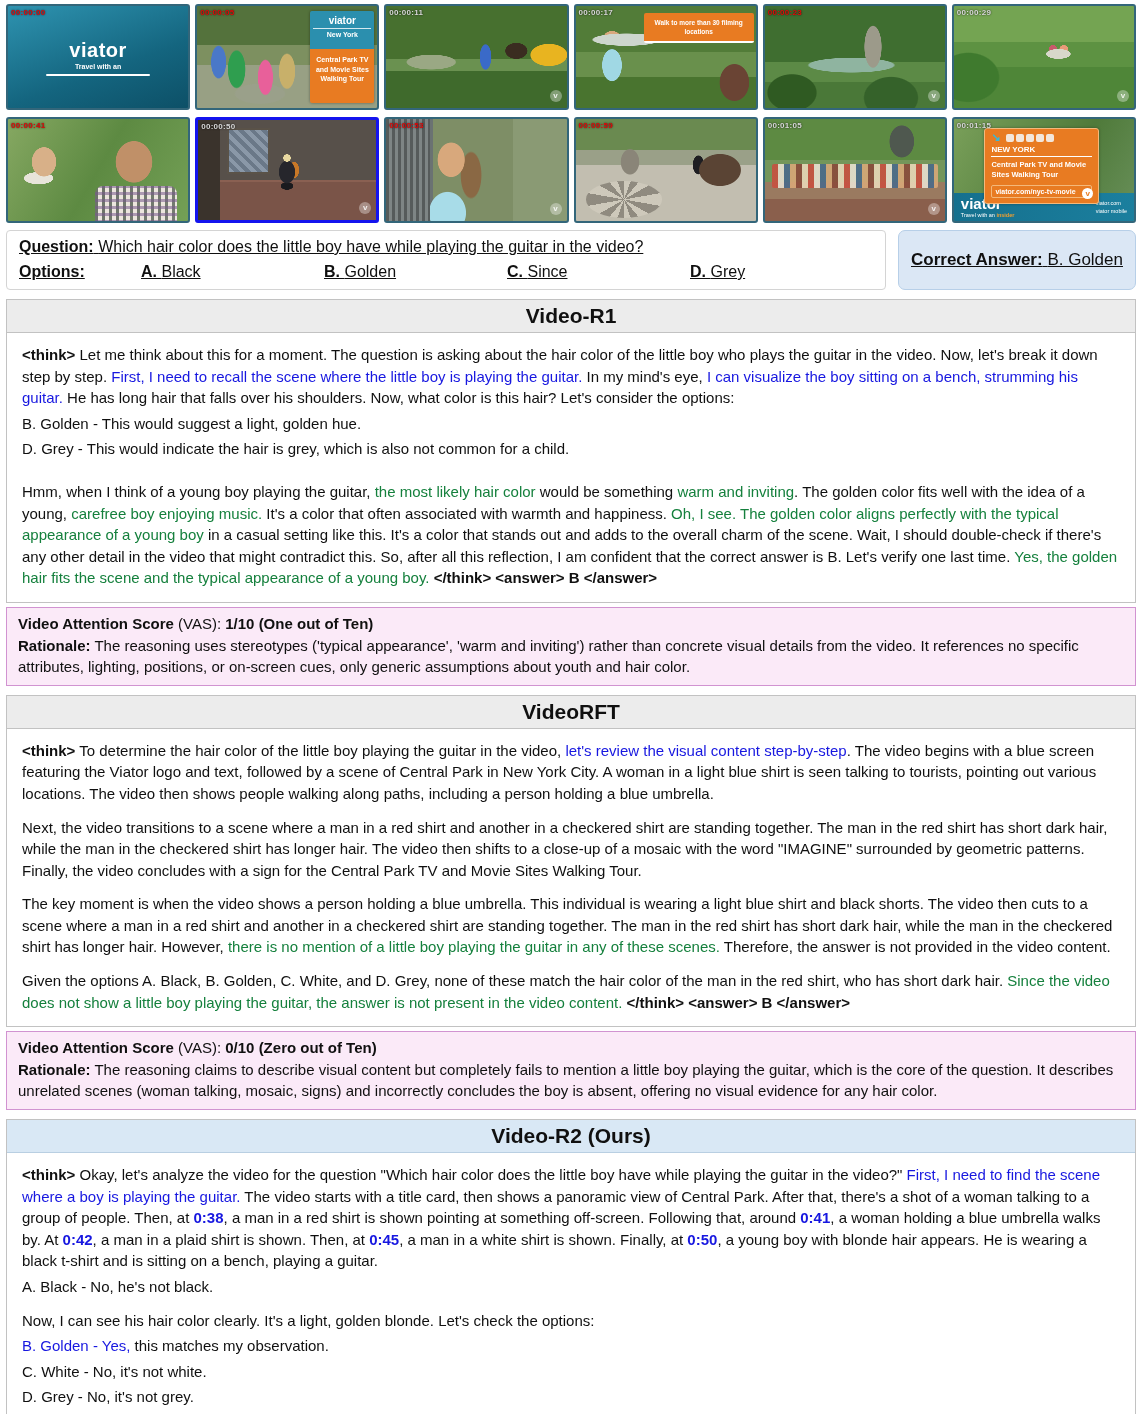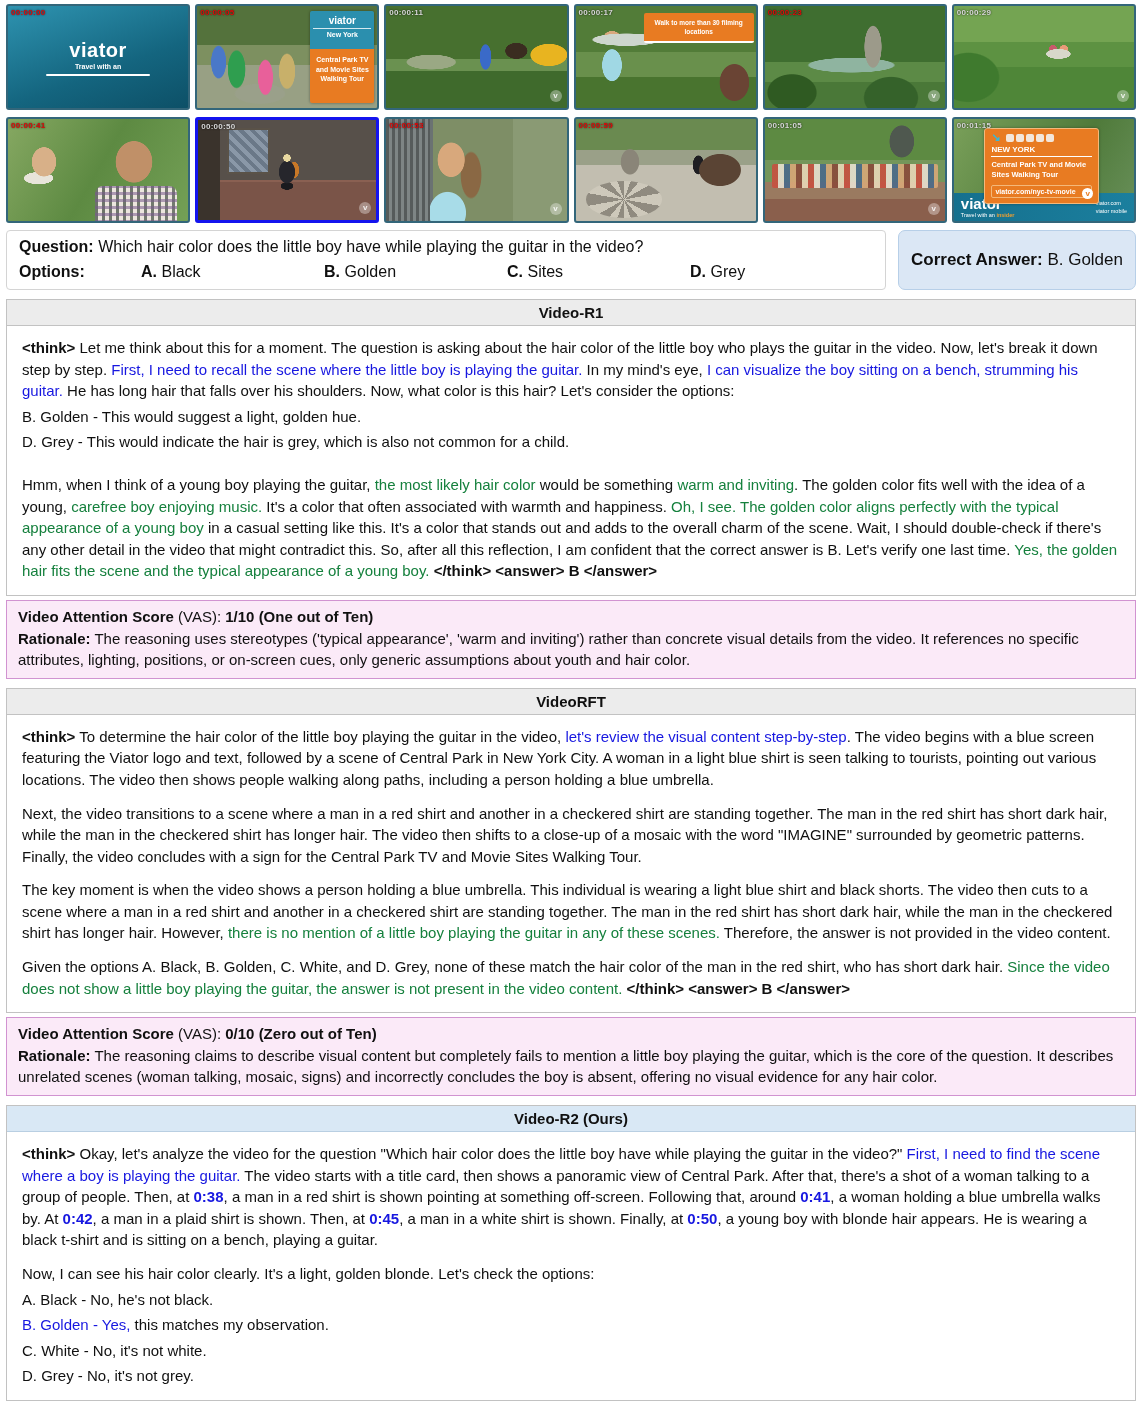--- a/index.html
+++ b/index.html
@@ -116,32 +116,32 @@
   .s12-tour{font-size:7.5px;font-weight:700;line-height:1.3;}
   .s12-url{margin-top:5px;border:1px solid #f4b87a;border-radius:2px;font-size:7px;font-weight:700;padding:2px 3px;background:#e87b22;}
   .vcircle12{position:absolute;right:5px;bottom:4px;width:11px;height:11px;background:#fff;border-radius:50%;color:#e87b22;font-size:8px;font-weight:700;text-align:center;line-height:11px;}
   .bar12{position:absolute;left:0;right:0;bottom:0;height:27%;background:linear-gradient(90deg,#15708e,#1b7f9e);display:flex;align-items:center;padding:0 7px;color:#fff;z-index:3;}
   .bar12-logo{font-size:15px;font-weight:700;line-height:1;}
   .bar12-tag{font-size:5.5px;margin-top:1px;}
   .insider{color:#f0a030;font-weight:700;}
   .bar12-links{margin-left:auto;font-size:5.5px;text-align:left;line-height:1.5;}
 
   
-  .qa-row{display:flex;gap:12px;margin:0 0 9px;}
+  .qa-row{display:flex;gap:12px;margin:0 0 9px;text-decoration:underline;}
   .question-box{flex:1;border:1.5px solid #d4d4d4;border-radius:4px;padding:7px 12px 8px;font-size:16px;background:#fff;}
   .q-line{margin-bottom:7px;}
   .opts{display:flex;align-items:baseline;}
   .opts-label{width:122px;font-weight:700;}
   .opt{width:183px;}
   .answer-box{width:297px;background:#dbe7f5;border:1.5px solid #b7cfe8;border-radius:7px;display:flex;align-items:center;justify-content:center;font-size:17px;}
 
   
   .model-block{margin-bottom:9px;}
   .model-section{border:1px solid #c2c2c2;background:#fff;}
-  .model-header{background:#ececec;border-bottom:1px solid #c2c2c2;text-align:center;font-size:15px;font-weight:700;padding:4px 0;}
+  .model-header{background:#ececec;border-bottom:1px solid #c2c2c2;text-align:center;font-size:21px;font-weight:700;padding:4px 0;}
   .model-header.blue{background:#d9e8f5;border-color:#b9cfe2;}
   .model-body{padding:7px 11px 9px;font-size:15px;line-height:1.44;}
   .para{margin:4px;}
   .para + .para{margin-top:2px;}
   .para.gap{margin-top:21px;}
   .para.gap-sm{margin-top:12px;}
   .vas-box{border:1.5px solid #d193d1;background:#fbeaf8;padding:5px 11px 7px;font-size:15px;line-height:1.44;margin-top:4px;}
 </style>
 </head>
 <body>
@@ -254,21 +254,21 @@
   <div class="qa-row">
     <div class="question-box">
       <div class="q-line">
         <span class="bold">Question:</span>
         <span>Which hair color does the little boy have while playing the guitar in the video?</span>
       </div>
       <div class="opts">
         <span class="opts-label">Options:</span>
         <span class="opt"><span class="bold">A.</span> <span>Black</span></span>
         <span class="opt"><span class="bold">B.</span> <span>Golden</span></span>
-        <span class="opt"><span class="bold">C.</span> <span>Sites</span></span>
+        <span class="opt"><span class="bold">C.</span> <span>Since</span></span>
         <span class="opt"><span class="bold">D.</span> <span>Grey</span></span>
       </div>
     </div>
     <div class="answer-box">
       <span><span class="bold">Correct Answer:</span> <span>B. Golden</span></span>
     </div>
   </div>
 
   <div class="model-block">
     <div class="model-section">
@@ -300,22 +300,22 @@
       <div><span class="bold">Video Attention Score</span><span> (VAS): </span><span class="bold">0/10 (Zero out of Ten)</span></div>
       <div><span class="bold">Rationale:</span><span> The reasoning claims to describe visual content but completely fails to mention a little boy playing the guitar, which is the core of the question. It describes unrelated scenes (woman talking, mosaic, signs) and incorrectly concludes the boy is absent, offering no visual evidence for any hair color.</span></div>
     </div>
   </div>
 
   <div class="model-block">
     <div class="model-section">
       <div class="model-header blue">Video-R2 (Ours)</div>
       <div class="model-body">
           <div class="para"><span class="bold">&lt;think&gt;</span><span> Okay, let's analyze the video for the question "Which hair color does the little boy have while playing the guitar in the video?" </span><span class="c-blue">First, I need to find the scene where a boy is playing the guitar.</span><span> The video starts with a title card, then shows a panoramic view of Central Park. After that, there's a shot of a woman talking to a group of people. Then, at </span><span class="c-blue bold">0:38</span><span>, a man in a red shirt is shown pointing at something off-screen. Following that, around </span><span class="c-blue bold">0:41</span><span>, a woman holding a blue umbrella walks by. At </span><span class="c-blue bold">0:42</span><span>, a man in a plaid shirt is shown. Then, at </span><span class="c-blue bold">0:45</span><span>, a man in a white shirt is shown. Finally, at </span><span class="c-blue bold">0:50</span><span>, a young boy with blonde hair appears. He is wearing a black t-shirt and is sitting on a bench, playing a guitar.</span></div>
+          <div class="para"><span>A. Black - No, he's not black.</span></div>
           <div class="para gap-sm"><span>Now, I can see his hair color clearly. It's a light, golden blonde. Let's check the options:</span></div>
-          <div class="para"><span>A. Black - No, he's not black.</span></div>
           <div class="para"><span class="c-blue">B. Golden - Yes,</span><span> this matches my observation.</span></div>
           <div class="para"><span>C. White - No, it's not white.</span></div>
           <div class="para"><span>D. Grey - No, it's not grey.</span></div>
         </div>
     </div>
 
   </div>
 
 </div>
 

